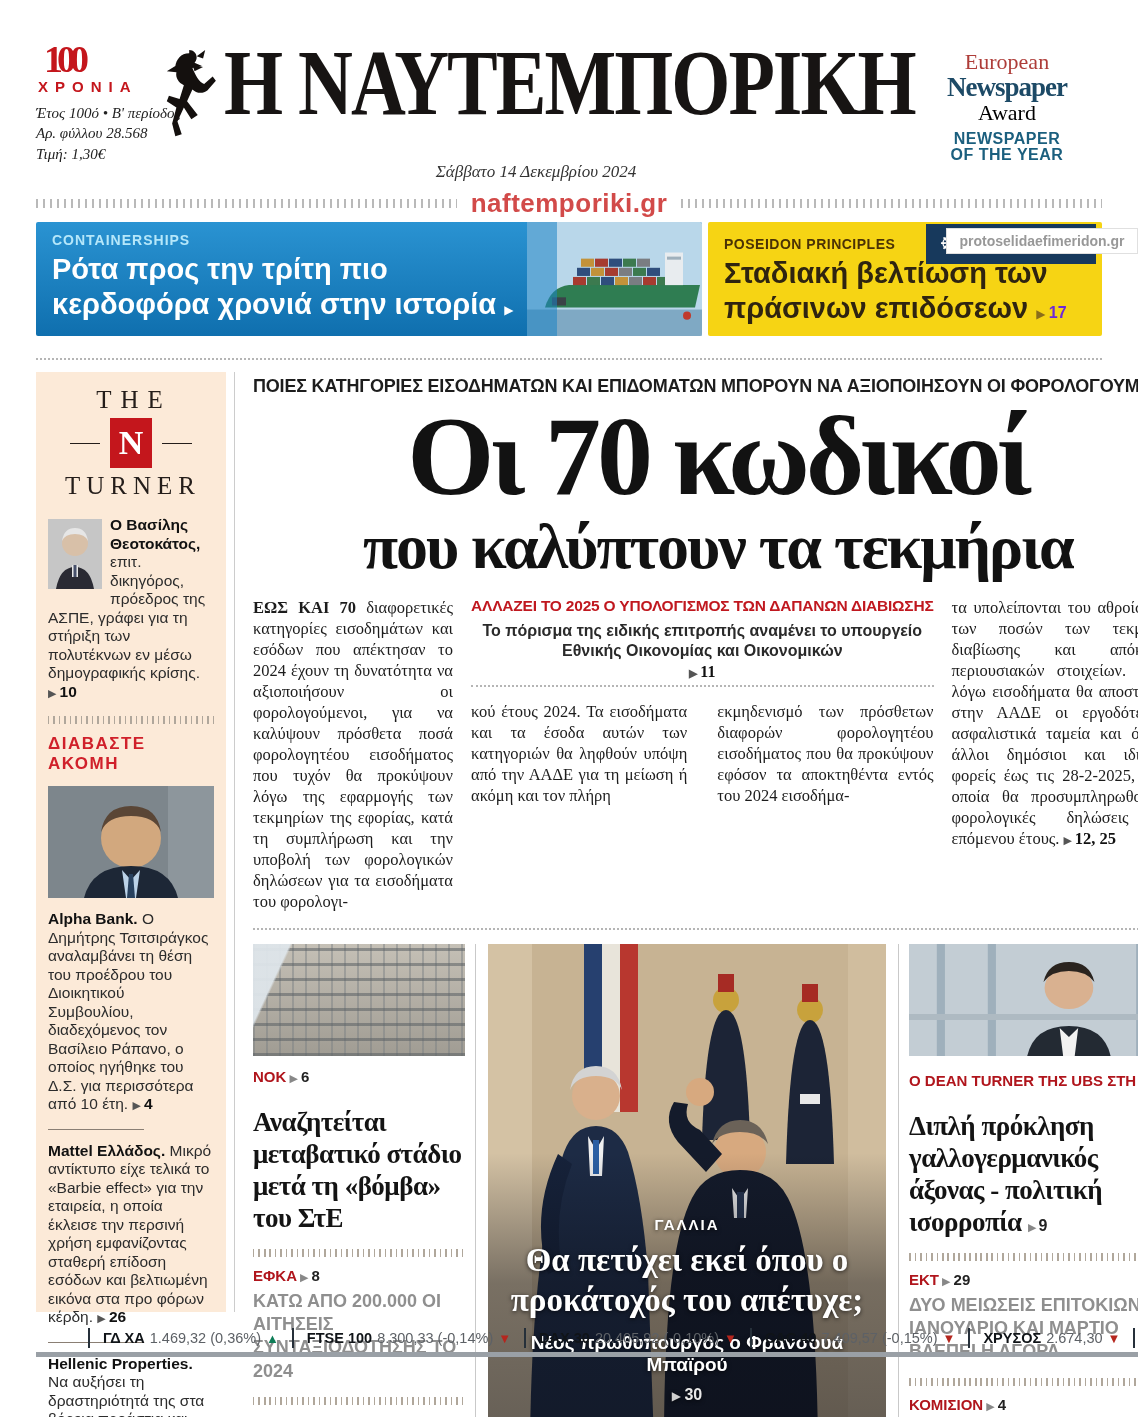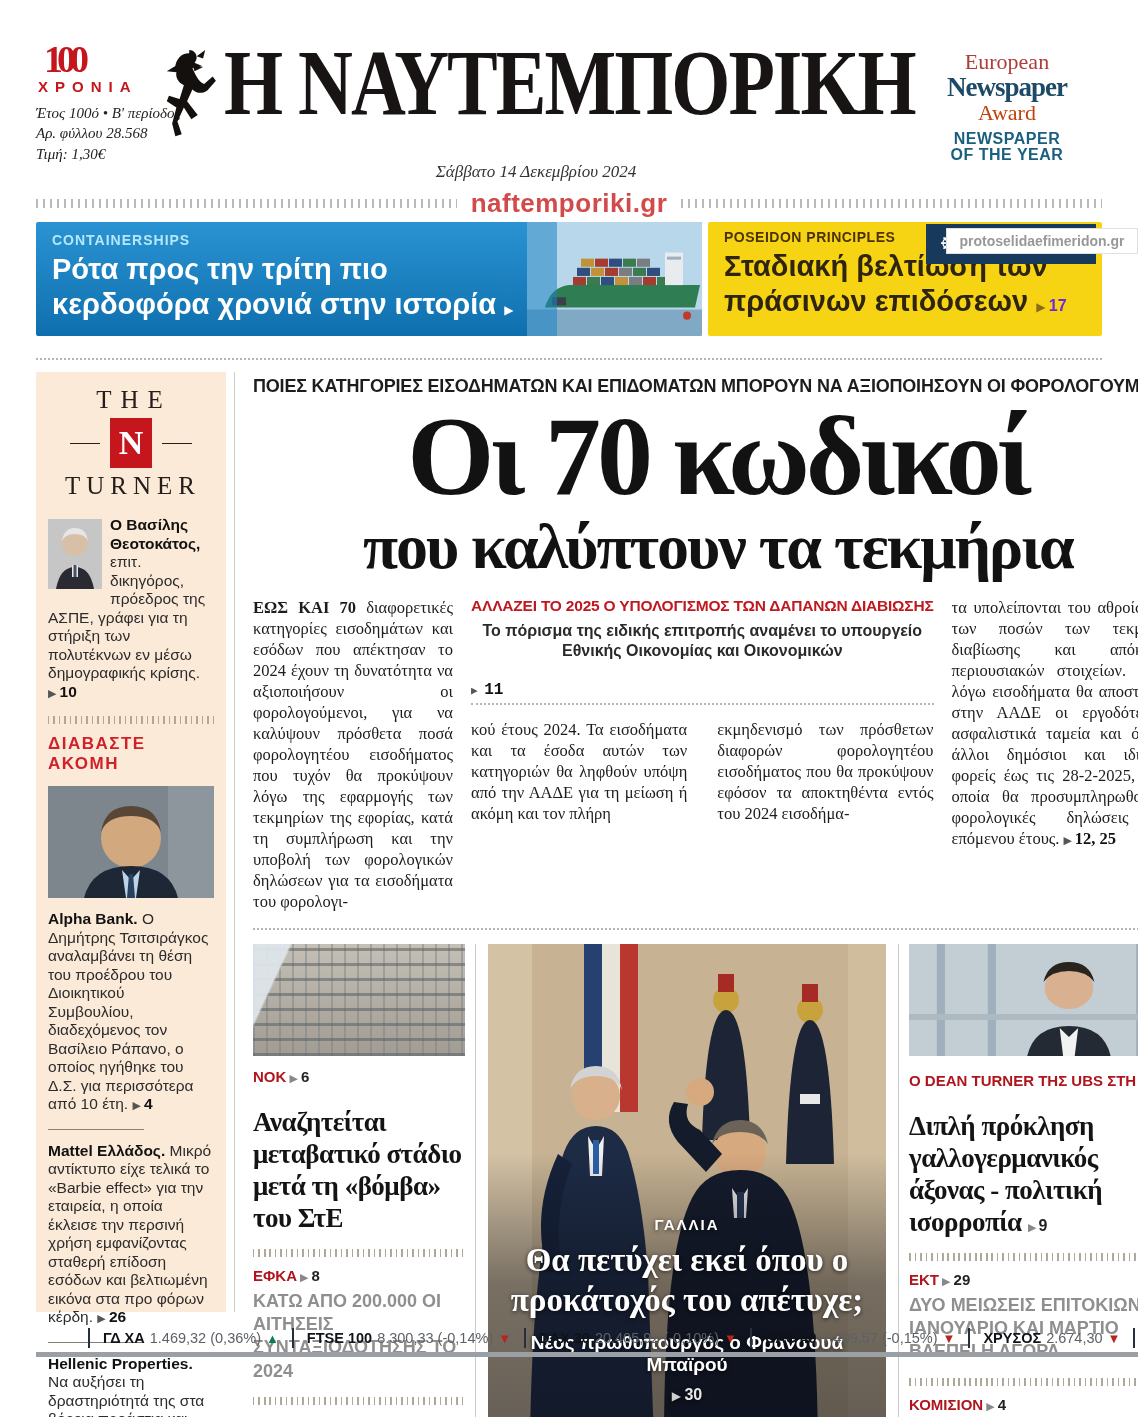--- a/index.html
+++ b/index.html
@@ -21,35 +21,35 @@
             white-space:nowrap;line-height:1;margin-left:6px;}
   .dateline{position:absolute;left:260px;top:126px;width:480px;text-align:center;
             font-family:"Liberation Serif","DejaVu Serif",serif;font-style:italic;font-size:17px;color:#333;}
   .site-row{position:absolute;left:0;top:152px;width:100%;display:flex;align-items:center;gap:14px;}
   .ticks{flex:1;height:9px;background:repeating-linear-gradient(90deg,#b9b9b9 0 2px,transparent 2px 7px);}
   .site{font-size:26px;font-weight:700;color:#d24a49;letter-spacing:.5px;}
   .award{position:absolute;right:0;top:14px;width:190px;text-align:center;line-height:1.05;}
   .award-l1{font-family:"Liberation Serif","DejaVu Serif",serif;color:#ae3d39;font-size:22px;}
   .award-l2{font-family:"Liberation Serif","DejaVu Serif",serif;font-weight:700;color:#1d4a66;
             font-size:27px;letter-spacing:-1px;}
-  .award-l3{font-family:"Liberation Serif","DejaVu Serif",serif;color:#c2410c;font-size:22px;}
+  .award-l3{font-family:"Liberation Serif","DejaVu Serif",serif;color:#000000;font-size:22px;}
   .award-l4{color:#1b5f7e;font-weight:700;font-size:16px;margin-top:6px;letter-spacing:.5px;}
 
   
   .banners{position:absolute;top:222px;left:36px;width:1066px;height:114px;display:flex;gap:6px;}
   .banner-blue{position:relative;flex:0 0 666px;background:linear-gradient(180deg,#2a93d2,#0f6fae);
                border-radius:2px;overflow:hidden;}
   .banner-blue .txt{position:relative;z-index:2;padding:10px 16px;}
   .bb-kicker{color:#b5e7fa;font-weight:700;font-size:14px;letter-spacing:1px;}
   .bb-title{color:#fff;font-weight:600;font-size:29px;line-height:1.22;margin-top:4px;width:480px;}
   .bb-page{font-size:16px;font-weight:700;color:#fff;}
   .bb-page::before{content:"▶ ";font-size:12px;}
   .ship-art{position:absolute;right:0;top:0;height:100%;width:175px;z-index:1;}
   .banner-yellow{position:relative;flex:1;background:#f6d414;border-radius:2px;overflow:visible;}
-  .by-kicker{color:#4a3205;font-weight:700;font-size:14px;letter-spacing:.5px;padding:7px 16px 0;}
+  .by-kicker{color:#4a3205;font-weight:700;font-size:14px;letter-spacing:.5px;padding:14px 16px 0;}
   .by-title{color:#2f2410;font-weight:600;font-size:29px;line-height:1.22;padding:4px 16px 0;}
   .by-page{font-size:16px;font-weight:700;color:#6d28d9;}
   .by-page::before{content:"▶ ";font-size:12px;color:#8a6d1a;}
   .naft-badge{position:absolute;top:2px;right:6px;width:170px;height:40px;background:#17395c;
               display:flex;align-items:center;justify-content:center;gap:6px;color:#fff;}
   .wheel{font-size:22px;line-height:1;}
   .badge-word{font-family:"Liberation Serif","DejaVu Serif",serif;font-weight:700;font-style:italic;
               font-size:19px;letter-spacing:1px;}
   .watermark{position:absolute;top:6px;right:-36px;width:190px;height:24px;background:#fff;
              border:1px solid #e0e0e0;display:flex;align-items:center;justify-content:center;
@@ -93,21 +93,21 @@
   .story-cols{display:flex;gap:18px;margin-top:18px;}
   .story-col{font-family:"Liberation Serif","DejaVu Serif",serif;font-size:16.5px;line-height:21px;
              text-align:justify;color:#1c1c1c;}
   .c1{flex:0 0 200px;}
   .cmid{flex:0 0 408px;}
   .c4{flex:1;}
   .inset-head{color:#c0181f;font-weight:700;font-size:15.5px;text-align:center;letter-spacing:-.2px;
               font-family:"Liberation Sans","DejaVu Sans",sans-serif;white-space:nowrap;}
   .inset-sub{font-weight:700;font-size:16px;color:#2a2a2a;text-align:center;line-height:1.25;
              font-family:"Liberation Sans","DejaVu Sans",sans-serif;margin-top:6px;}
-  .inset-page{text-align:left;font-family:Liberation Mono, monospace;margin:20px 0 4px;}
+  .inset-page{text-align:center;font-family:Liberation Serif, serif;margin:2px 0 4px;}
   .inset-rule{border-top:2px dotted #b5b5b5;margin:4px 0 14px;}
   .mid-cols{display:flex;gap:30px;}
   .mid-cols>div{flex:1;}
   .rule-midpage{margin:16px 0 0;}
 
   
   .bottom{display:flex;margin-top:14px;height:498px;}
   .bcolA{flex:0 0 212px;}
   .bcolB{flex:0 0 398px;border-left:1px solid #c9c9c9;border-right:1px solid #c9c9c9;
          padding:0 12px;margin:0 10px;position:relative;}

